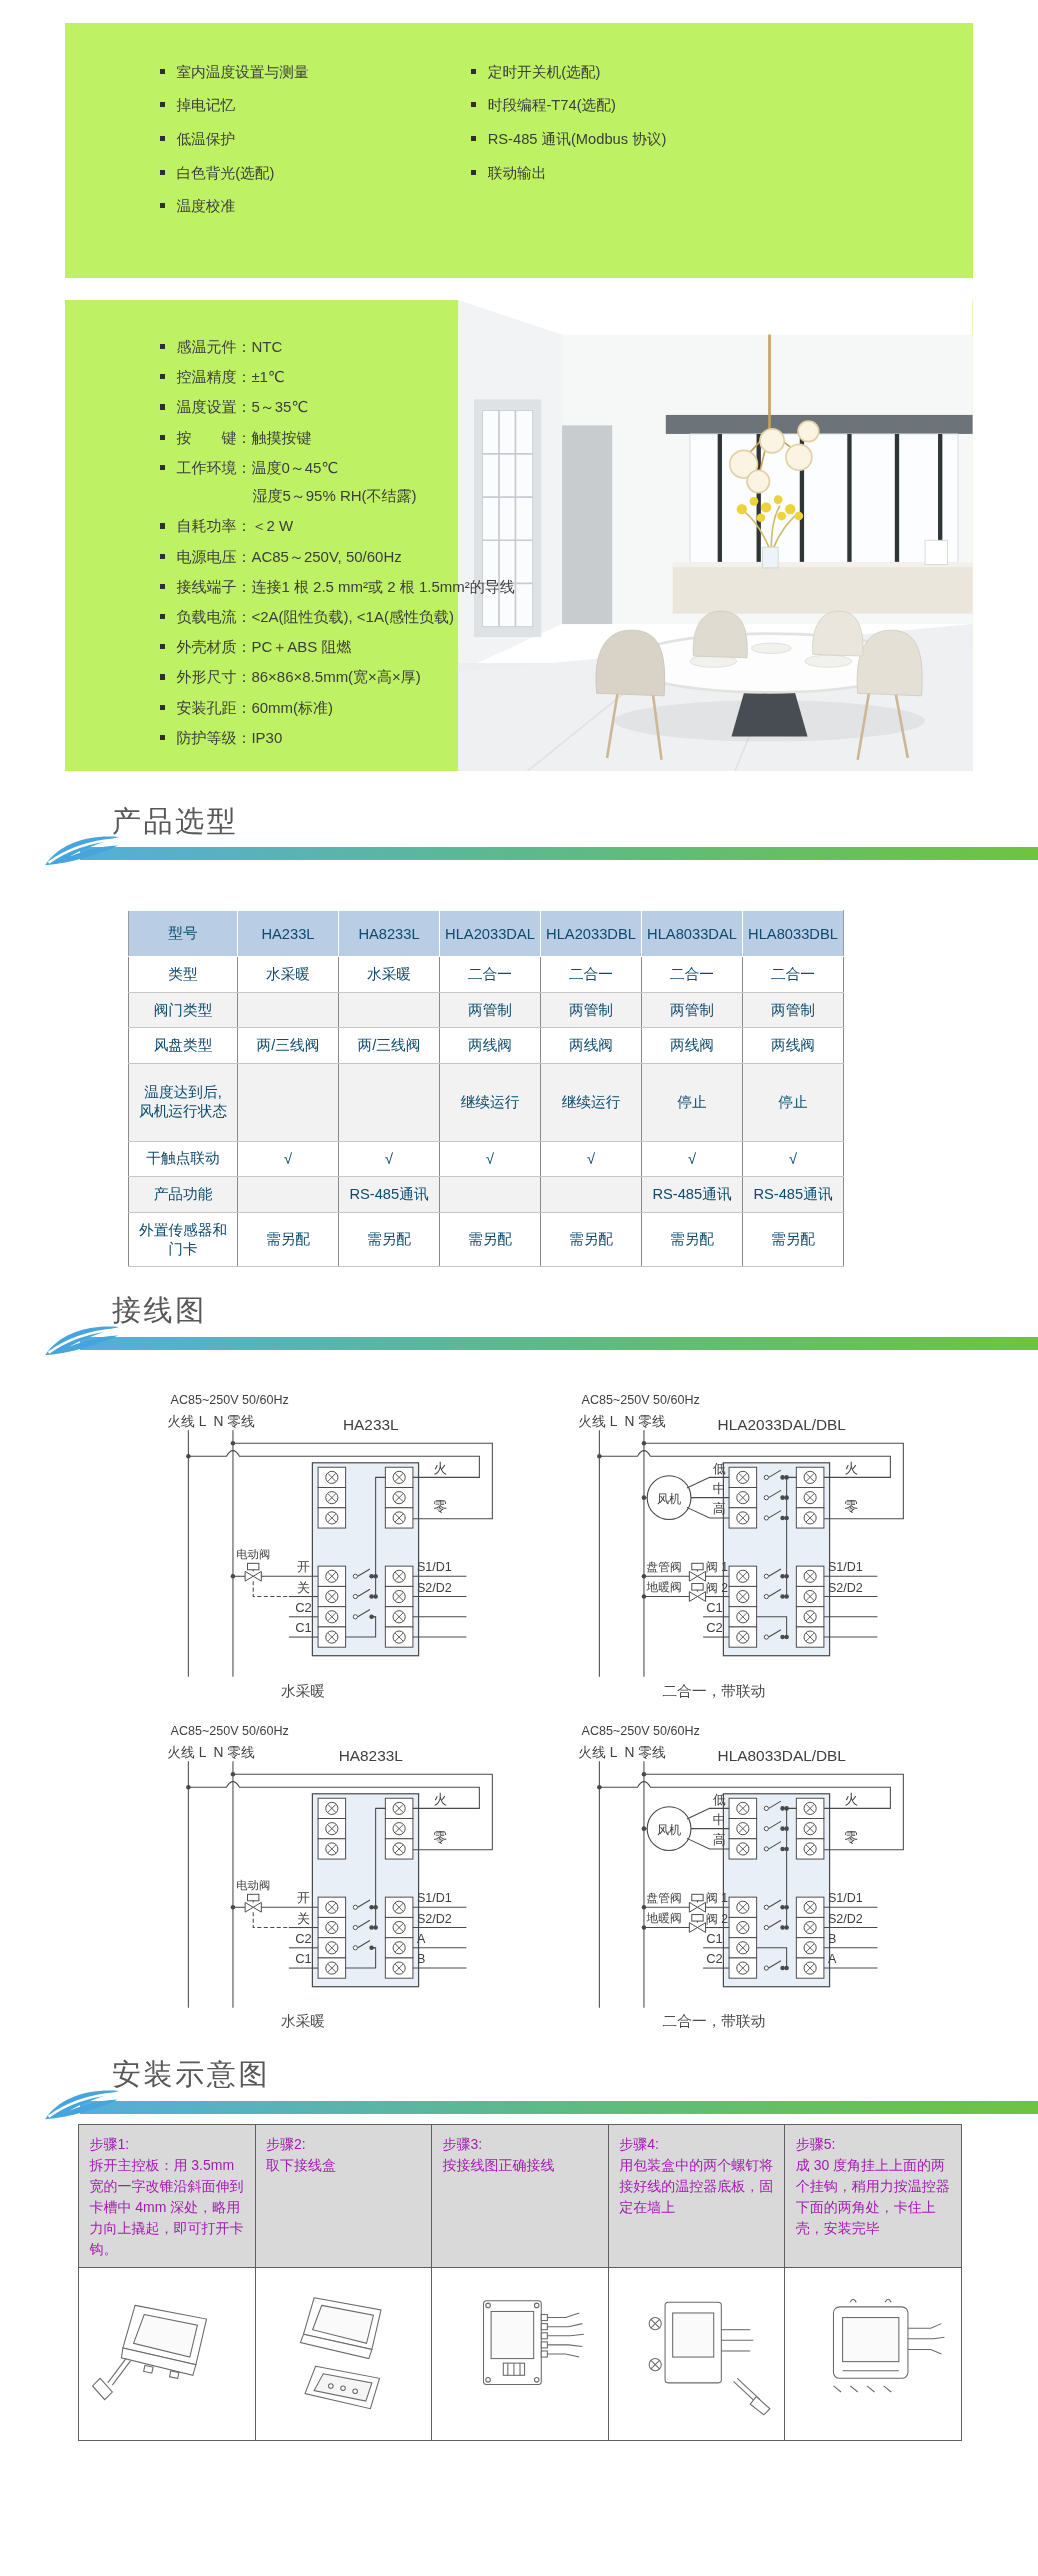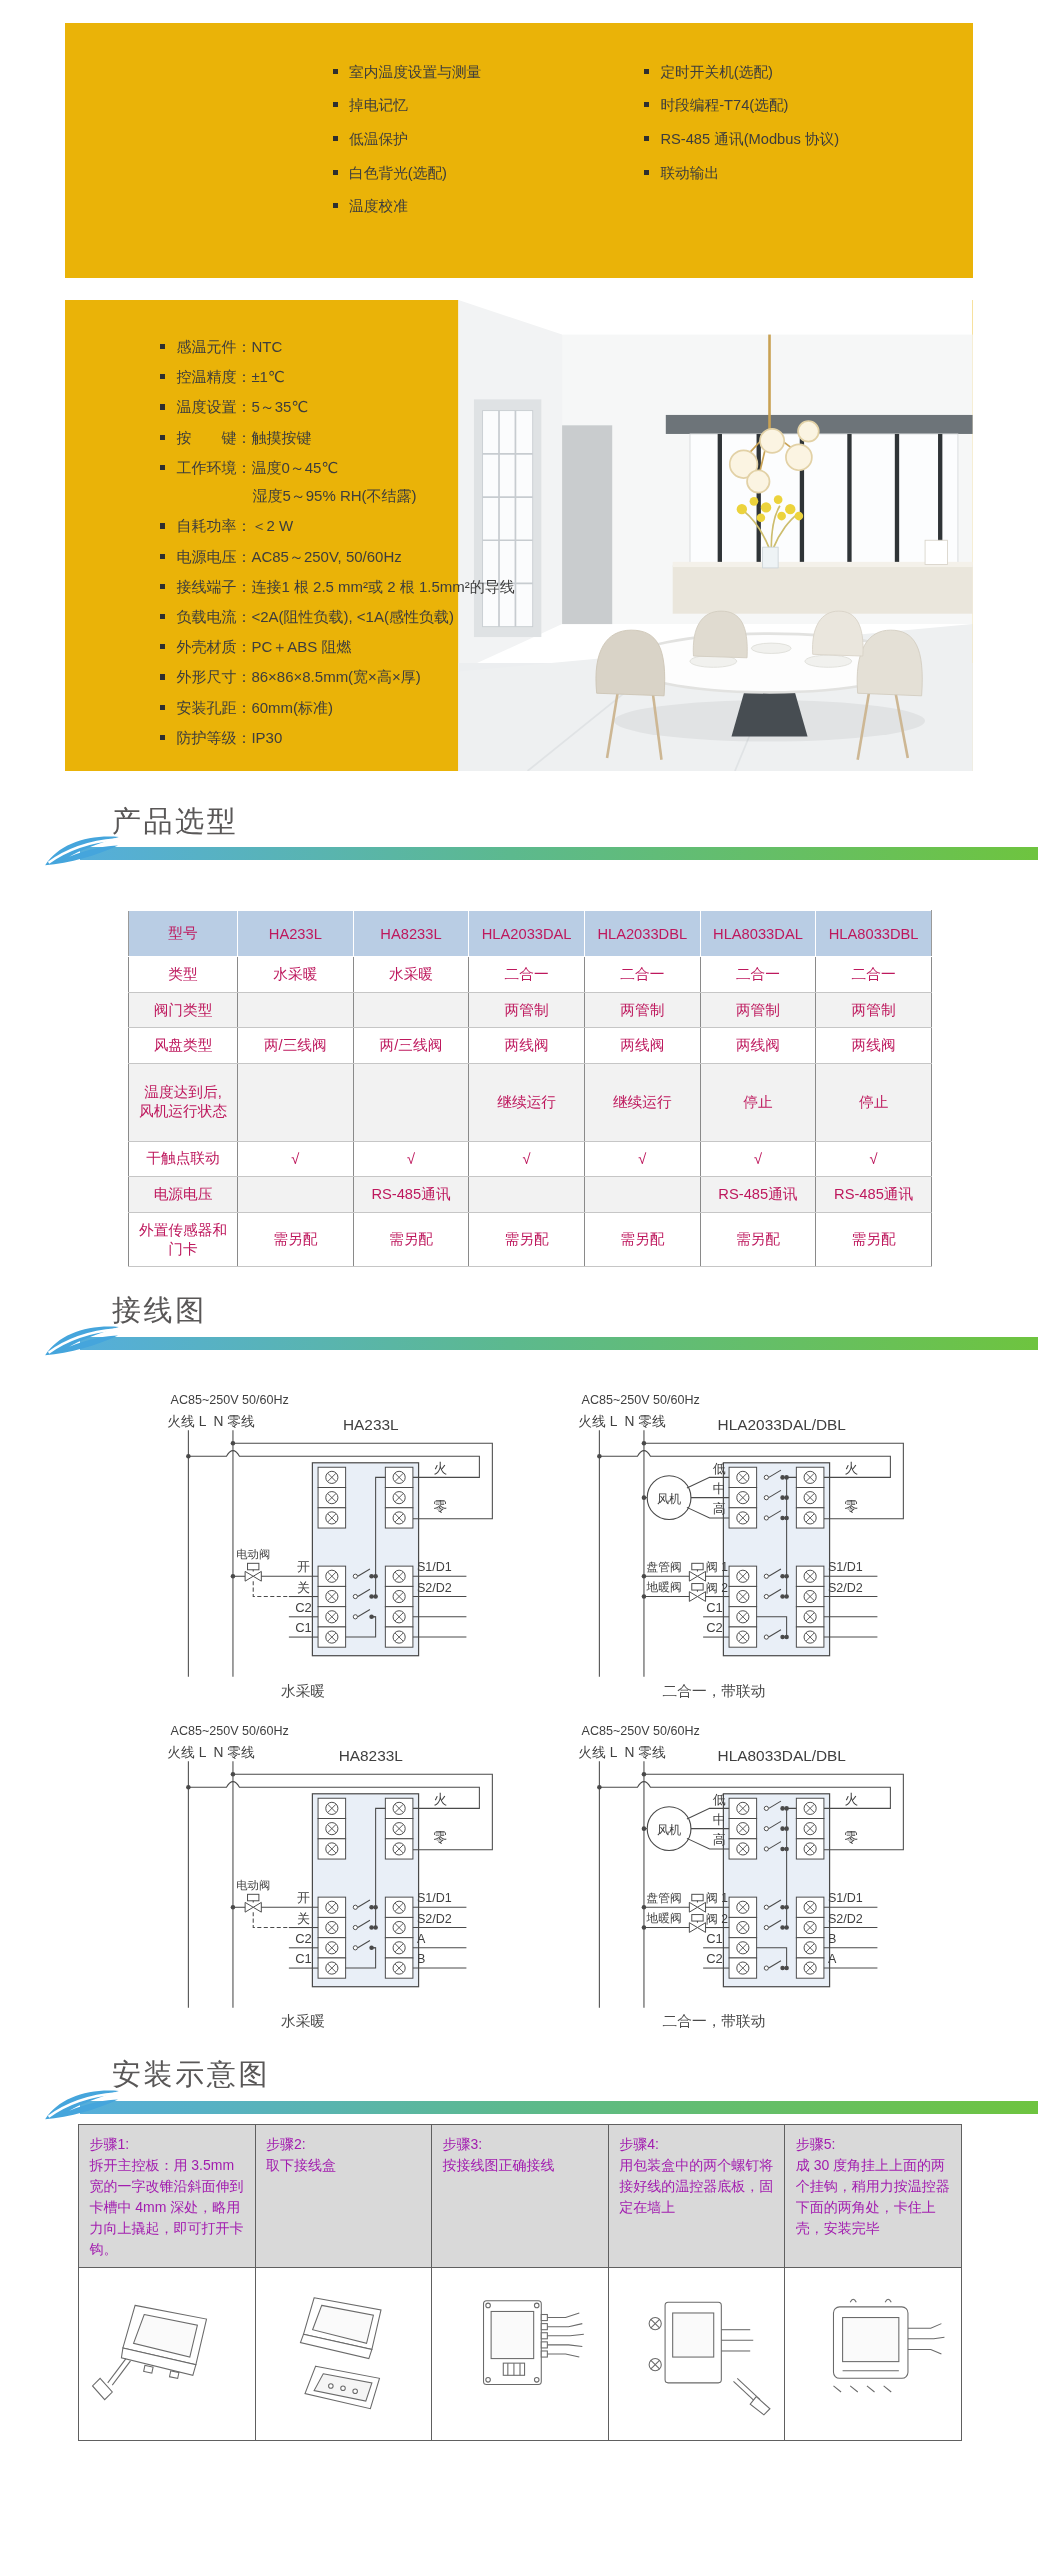--- a/index.html
+++ b/index.html
@@ -6,40 +6,40 @@
   body{font-family:"Liberation Sans","DejaVu Sans",sans-serif;color:#3f3f3f;}
   #page{width:1038px;margin:0 auto;background:#fff;position:relative;padding-bottom:83px;}
 
   
   .sec-head{position:relative;}
   .sec-title{margin:0 0 5.2px 112px;font-size:29px;font-weight:400;color:#595757;letter-spacing:2.6px;}
   .grad-bar{height:13px;margin-left:80px;background:linear-gradient(90deg,#55aedb 0%,#5cb98e 45%,#6ec43f 100%);}
   .leaf{position:absolute;left:43px;bottom:-7px;width:78px;height:36px;}
 
   
-  .panel{background:#eab308;margin:22.5px 65px 0 65px;box-sizing:border-box;justify-content:flex-end;}
+  .panel{background:#bef264;margin:22.5px 65px 0 65px;box-sizing:border-box;}
 
   
   .feat-panel{height:255px;display:flex;padding-top:40px;}
   .feat-col{list-style:none;margin:0;padding:0;}
   .feat-col.left{margin-left:95px;width:294px;}
   .feat-col.right{margin-left:17.3px;width:329px;}
   .feat-col li{position:relative;padding-left:16.4px;font-size:14.7px;color:#3d3d3d;margin-bottom:14.7px;}
   .feat-col li::before{content:"";position:absolute;left:0;top:6px;width:5.2px;height:5.2px;background:#2f2f2f;}
 
   
   .spec-panel{height:471px;position:relative;padding-top:38px;}
   #spec-list{list-style:none;margin:0 0 0 95px;padding:0;width:372px;position:relative;z-index:2;}
   #spec-list li{position:relative;padding-left:16.4px;font-size:15px;color:#3d3d3d;margin-bottom:11.2px;}
   #spec-list li::before{content:"";position:absolute;left:0;top:6px;width:5.2px;height:5.2px;background:#2f2f2f;}
   #spec-list li .line2{padding-left:76px;margin-top:9.5px;}
   #room-photo{position:absolute;right:0;top:0;width:515px;height:471px;z-index:1;}
 
   
-  #sel-table{margin:50px 0 0 128px;width:804px;border-collapse:collapse;text-align:center;font-size:14.7px;color:#be185d;table-layout:fixed;}
+  #sel-table{margin:50px 0 0 128px;width:716px;border-collapse:collapse;text-align:center;font-size:14.7px;color:#0c4a6e;table-layout:fixed;}
   #sel-table th{background:#b9cde4;border:1.7px solid #fff;height:43px;font-weight:400;}
   #sel-table thead{border-top:0.9px solid #9a9a9a;}
   #sel-table th:first-child{border-left:0.9px solid #9a9a9a;}
   #sel-table th:last-child{border-right:0.9px solid #9a9a9a;}
   #sel-table td{border-left:0.9px solid #8a8a8a;border-right:0.9px solid #8a8a8a;border-top:0.9px solid #c6c6c6;border-bottom:0.9px solid #c6c6c6;padding:7.8px 5.2px;}
   #sel-table tr.alt td{background:#f2f2f2;}
   #sel-table td.lab{white-space:pre-line;}
   #sel-table tr.tall td{height:61px;}
 
   
@@ -241,21 +241,21 @@
         <tr>
           <td class="lab">干触点联动</td>
           <td>√</td>
           <td>√</td>
           <td>√</td>
           <td>√</td>
           <td>√</td>
           <td>√</td>
         </tr>
         <tr class="alt">
-          <td class="lab">电源电压</td>
+          <td class="lab">产品功能</td>
           <td></td>
           <td>RS-485通讯</td>
           <td></td>
           <td></td>
           <td>RS-485通讯</td>
           <td>RS-485通讯</td>
         </tr>
         <tr>
           <td class="lab">外置传感器和门卡</td>
           <td>需另配</td>

